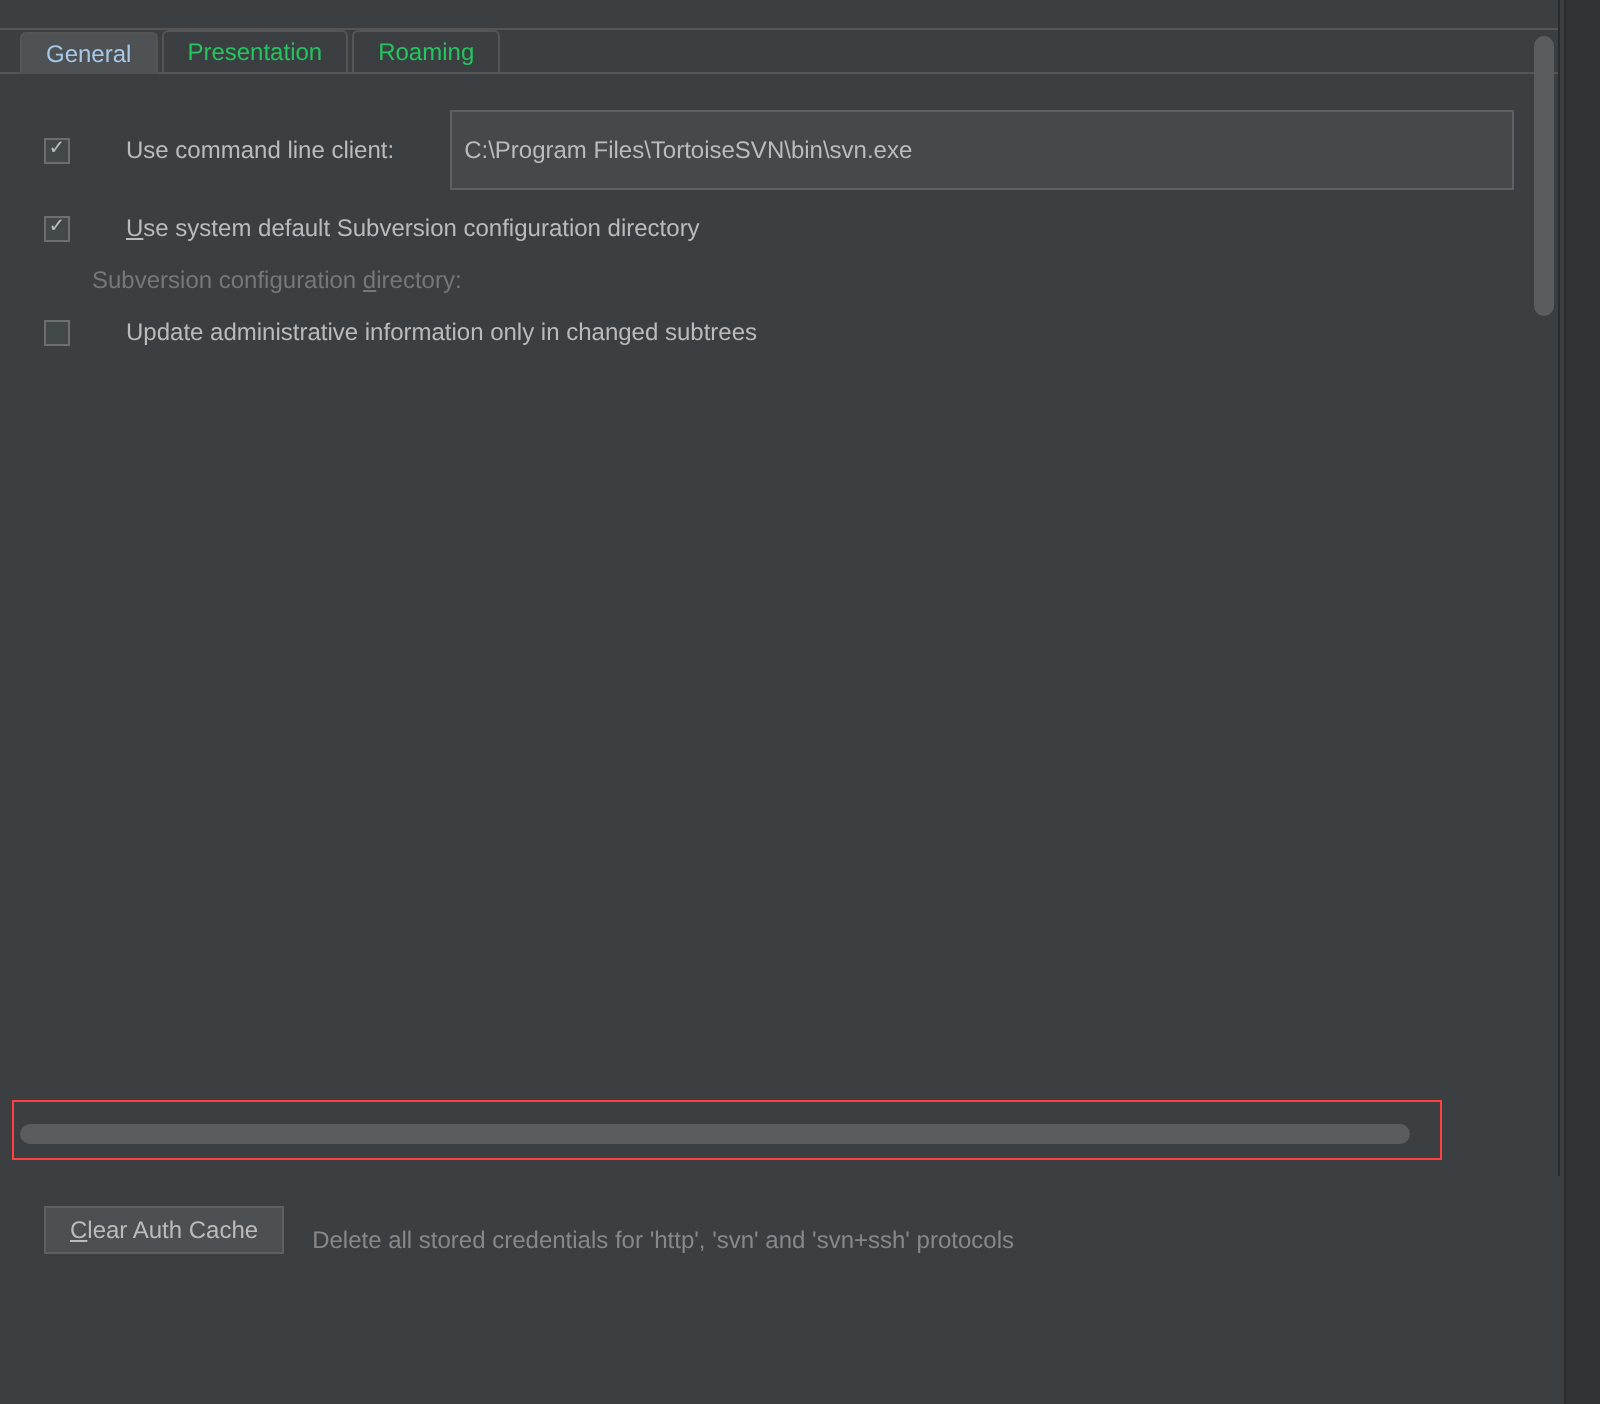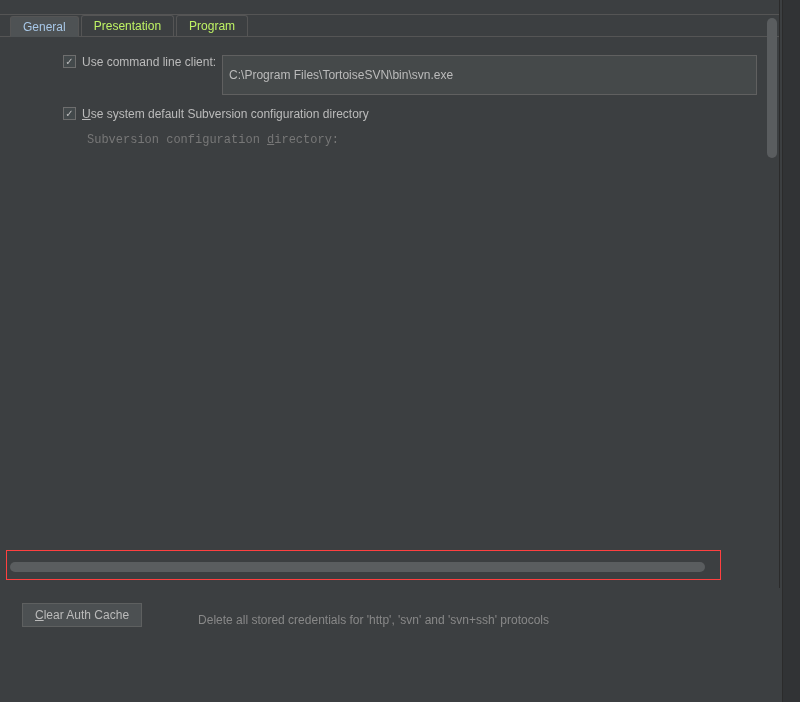--- a/index.html
+++ b/index.html
@@ -32,21 +32,21 @@
     .tabs-container {
       display: flex;
       height: 22px;
       padding-left: 10px;
       border-bottom: 1px solid #555555;
       gap: 0;
     }
     .tab {
       padding: 3px 12px;
       font-size: 12px;
-      color: #bef264;
+      color: #22c55e;
       border: 1px solid #555555;
       border-bottom: none;
       background: #3c3f41;
       cursor: pointer;
       margin-right: 2px;
       border-radius: 3px 3px 0 0;
     }
     .tab.active {
       background: #4e5254;
       color: #a8c8e8;
@@ -54,24 +54,23 @@
       position: relative;
       top: 1px;
     }
     .content-area {
       padding: 18px 22px;
       height: 600px;
       position: relative;
     }
     .option-row {
       display: flex;
-      align-items: flex-start;
+      align-items: center;
       margin-bottom: 12px;
-      gap: 6px;
-      margin-left: 41px;
+      gap: 28px;
     }
     .checkbox {
       width: 13px;
       height: 13px;
       border: 1px solid #6e6e6e;
       background: #43494b;
       display: inline-flex;
       align-items: center;
       justify-content: center;
       cursor: pointer;
@@ -104,21 +103,20 @@
       height: 22px;
       font-family: inherit;
     }
     .text-input.disabled {
       background: #3c3f41;
       border: 1px solid #555555;
       color: #888888;
     }
     .indent-row {
       padding-left: 24px;
-      font-family: Liberation Mono, monospace;
     }
     .bottom-section {
       position: absolute;
       bottom: 10px;
       left: 22px;
       right: 22px;
       display: flex;
       align-items: flex-end;
       gap: 14px;
     }
@@ -130,21 +128,20 @@
       font-size: 12px;
       cursor: pointer;
       font-family: inherit;
     }
     .button .underline {
       text-decoration: underline;
     }
     .hint-text {
       color: #888888;
       font-size: 12px;
-      margin-left: 42px;
     }
     .highlight-box {
       position: absolute;
       left: 6px;
       right: 58px;
       bottom: 8px;
       height: 30px;
       border: 1px solid #ff4040;
       pointer-events: none;
     }
@@ -188,40 +185,44 @@
 <body>
 
 <div class="right-edge"></div>
 
 <div class="outer-container">
   <div class="top-bar"></div>
 
   <div class="tabs-container">
     <div class="tab active">General</div>
     <div class="tab">Presentation</div>
-    <div class="tab">Program</div>
+    <div class="tab">Roaming</div>
   </div>
 
   <div class="content-area">
 
     <div class="option-row">
       <span class="checkbox checked"></span>
       <span class="option-label">Use command line client:</span>
       <input type="text" class="text-input" value="C:\Program Files\TortoiseSVN\bin\svn.exe" style="">
     </div>
 
     <div class="option-row">
       <span class="checkbox checked"></span>
       <span class="option-label"><span class="underline">U</span><span>se system default Subversion configuration directory</span></span>
     </div>
 
     <div class="option-row indent-row">
       <span class="option-label disabled"><span>Subversion configuration </span><span class="underline">d</span><span>irectory:</span></span>
     </div>
 
+    <div class="option-row">
+      <span class="checkbox"></span>
+      <span class="option-label">Update administrative information only in changed subtrees</span>
+    </div>
 
     <div class="bottom-section">
       <button class="button"><span class="underline">C</span><span>lear Auth Cache</span></button>
       <span class="hint-text">Delete all stored credentials for 'http', 'svn' and 'svn+ssh' protocols</span>
     </div>
 
   </div>
 
   <div class="scrollbar-track">
     <div class="scrollbar-thumb"></div>

